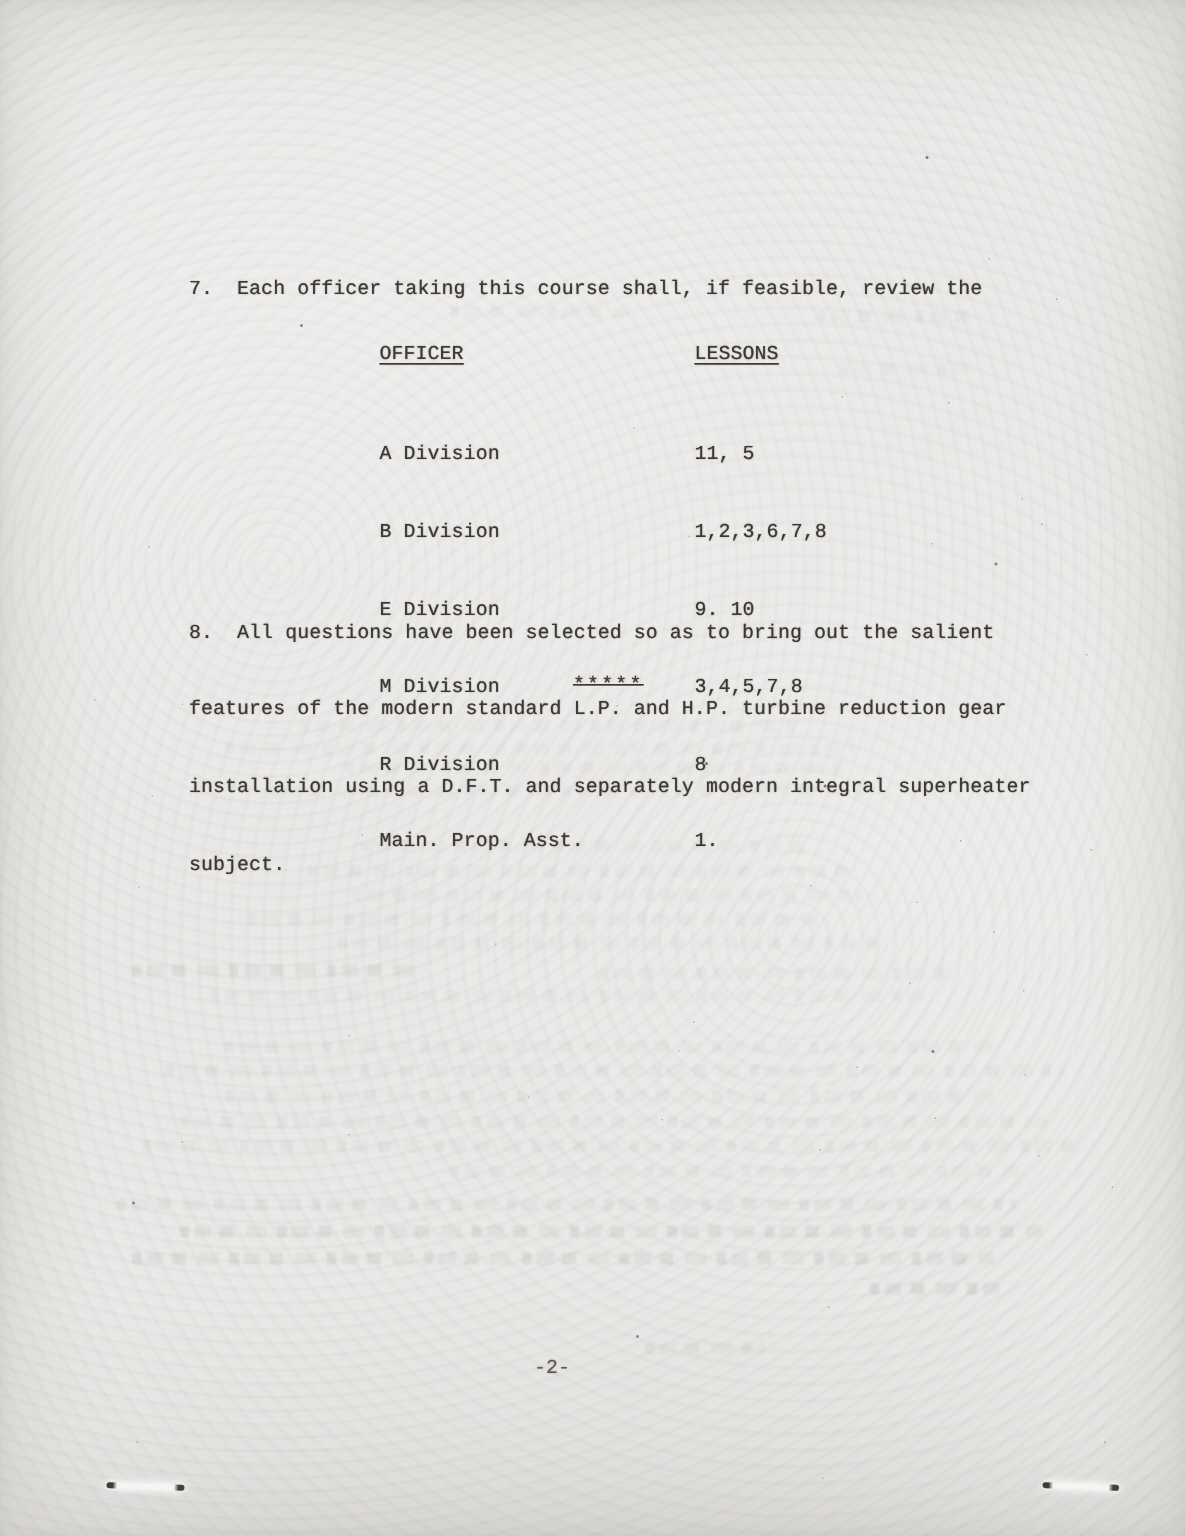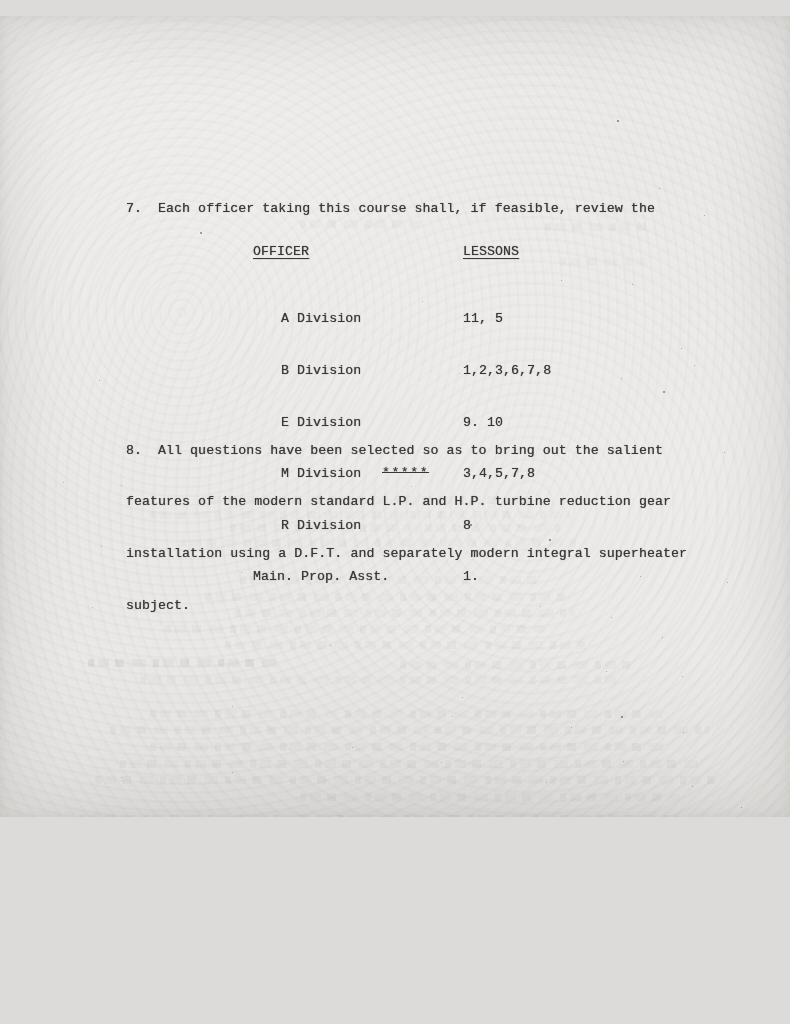--- a/index.html
+++ b/index.html
@@ -3,53 +3,52 @@
 <meta charset="utf-8">
 <style>
   html,body{margin:0;padding:0;}
   body{
     width:790px;height:1024px;
     background:#dcdbd9;
     font-family:"Liberation Mono","DejaVu Sans Mono",monospace;
     overflow:hidden;
   }
   .paper{
-    position:relative;width:790px;height:801px;
+    position:relative;width:790px;height:1024px;
     background-color:#e9e8e6;
     background-image:
       radial-gradient(ellipse 900px 600px at 30% 20%, rgba(255,255,255,0.22), transparent 60%),
       radial-gradient(ellipse 700px 500px at 80% 55%, rgba(255,255,255,0.15), transparent 60%),
       radial-gradient(ellipse 1000px 260px at 50% 101%, rgba(125,123,119,0.10), transparent 72%),
       repeating-radial-gradient(circle at 23% 37%, rgba(255,255,255,0.035) 0 2px, rgba(120,118,114,0.035) 3px 5px, transparent 5px 9px),
       repeating-radial-gradient(circle at 67% 61%, rgba(120,118,114,0.03) 0 3px, transparent 3px 7px, rgba(255,255,255,0.03) 7px 11px);
     box-shadow: inset 0 0 70px rgba(142,140,136,0.28), inset 0 0 10px rgba(160,158,154,0.18);
     overflow:hidden;
-    margin-top:16px;
   }
   .txt{
     position:absolute;
     font-size:13.2px;
     line-height:17.3px;
     color:#3a3734;
     text-shadow:0 0 1px rgba(58,55,52,0.55), 0.3px 0.3px 0 rgba(58,55,52,0.30);
     white-space:pre;
     letter-spacing:0.1px;
   }
   .para7{left:126px;top:149px;}
-  .para8{left:126px;top:391px;}
+  .para8{left:126px;top:378px;}
   .hdr{
     position:absolute;top:227px;
     text-decoration:underline;
     text-underline-offset:3px;
     text-decoration-thickness:1px;
   }
   .hdr-officer{left:253px;text-align:center;}
   .hdr-lessons{left:463px;}
   .col{position:absolute;top:260px;line-height:17.2px;}
-  .col-officer{left:253px;text-align:center;}
+  .col-officer{left:253px;}
   .col-lessons{left:463px;}
   .separator{
     left:382px;top:448px;
     text-decoration:line-through;
     text-decoration-thickness:1px;
     letter-spacing:1.5px;
     text-shadow:0 0 1px rgba(58,55,52,0.7);
   }
   .pagenum{
     left:356px;top:903px;

